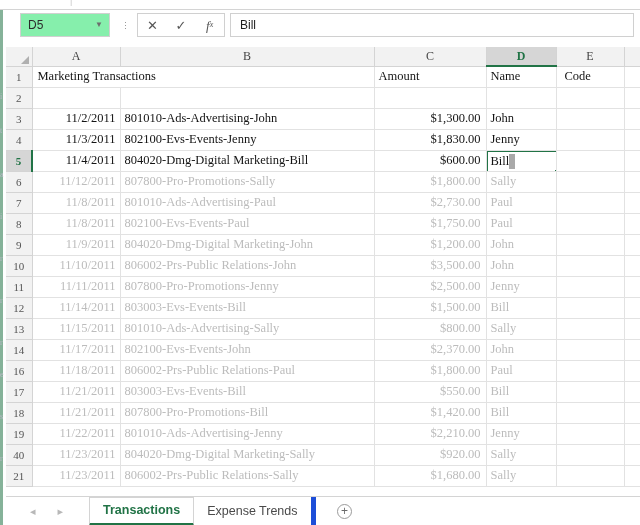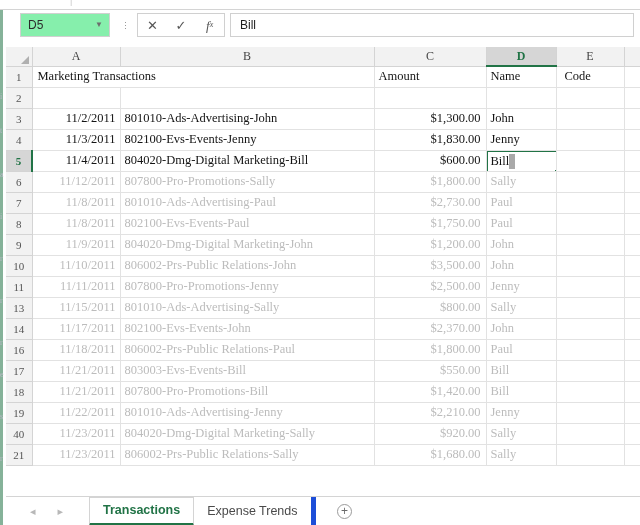--- a/index.html
+++ b/index.html
@@ -344,20 +344,29 @@
           <tr>
             <td class="rh">11</td>
             <td class="cell a dim">11/11/2011</td>
             <td class="cell b dim">807800-Pro-Promotions-Jenny</td>
             <td class="cell c dim">$2,500.00</td>
             <td class="cell d dim">Jenny</td>
             <td class="cell e dim"></td>
             <td class="cell"></td>
           </tr>
           <tr>
+            <td class="rh">12</td>
+            <td class="cell a dim">11/14/2011</td>
+            <td class="cell b dim">803003-Evs-Events-Bill</td>
+            <td class="cell c dim">$1,500.00</td>
+            <td class="cell d dim">Bill</td>
+            <td class="cell e dim"></td>
+            <td class="cell"></td>
+          </tr>
+          <tr>
             <td class="rh">13</td>
             <td class="cell a dim">11/15/2011</td>
             <td class="cell b dim">801010-Ads-Advertising-Sally</td>
             <td class="cell c dim">$800.00</td>
             <td class="cell d dim">Sally</td>
             <td class="cell e dim"></td>
             <td class="cell"></td>
           </tr>
           <tr>
             <td class="rh">14</td>

